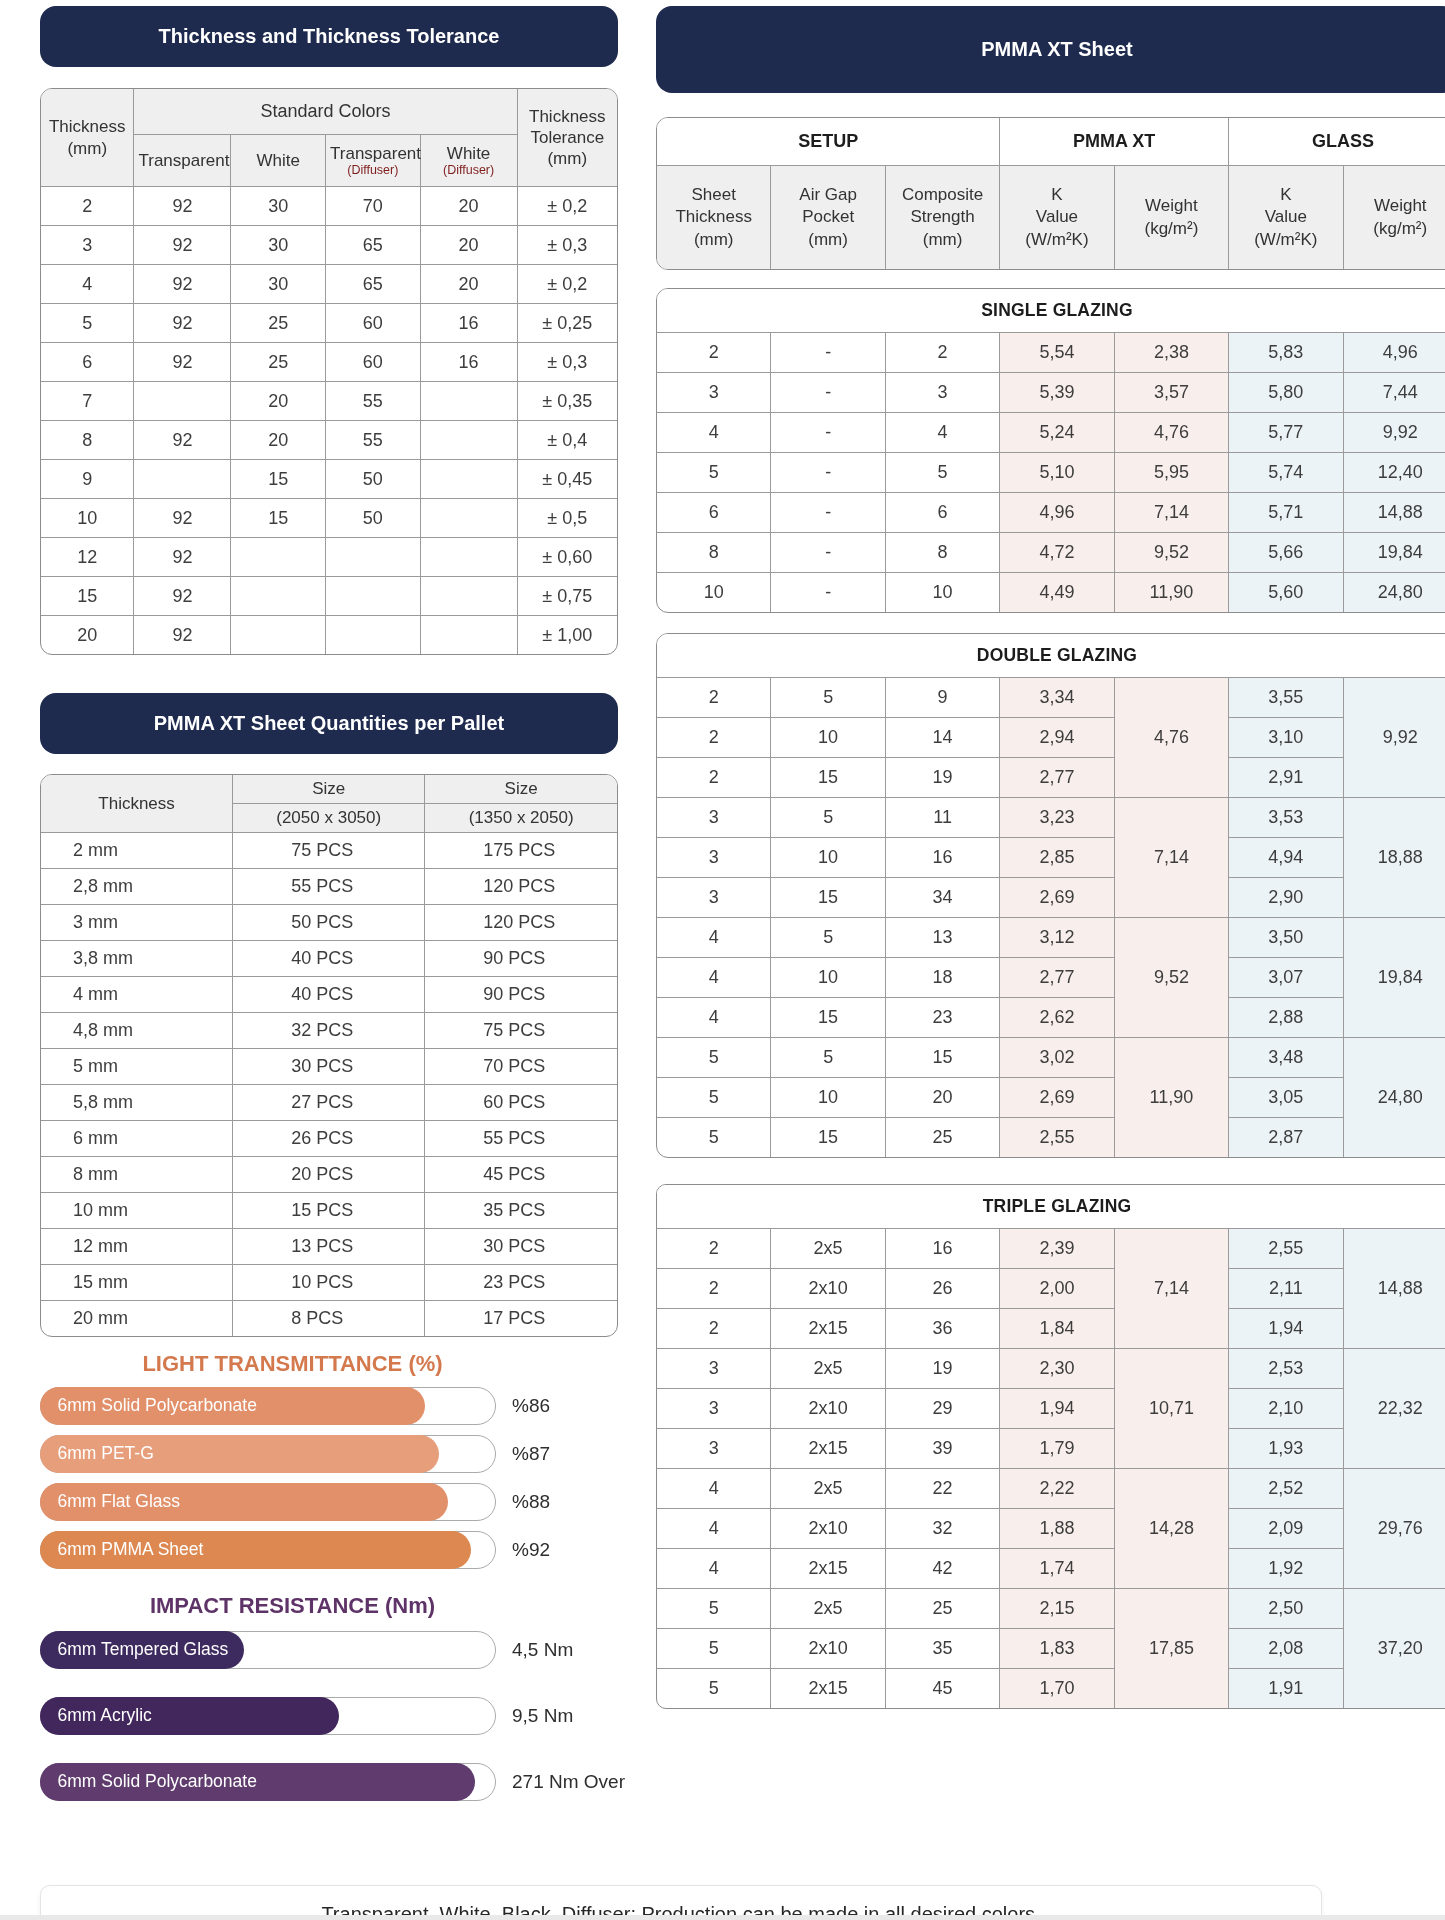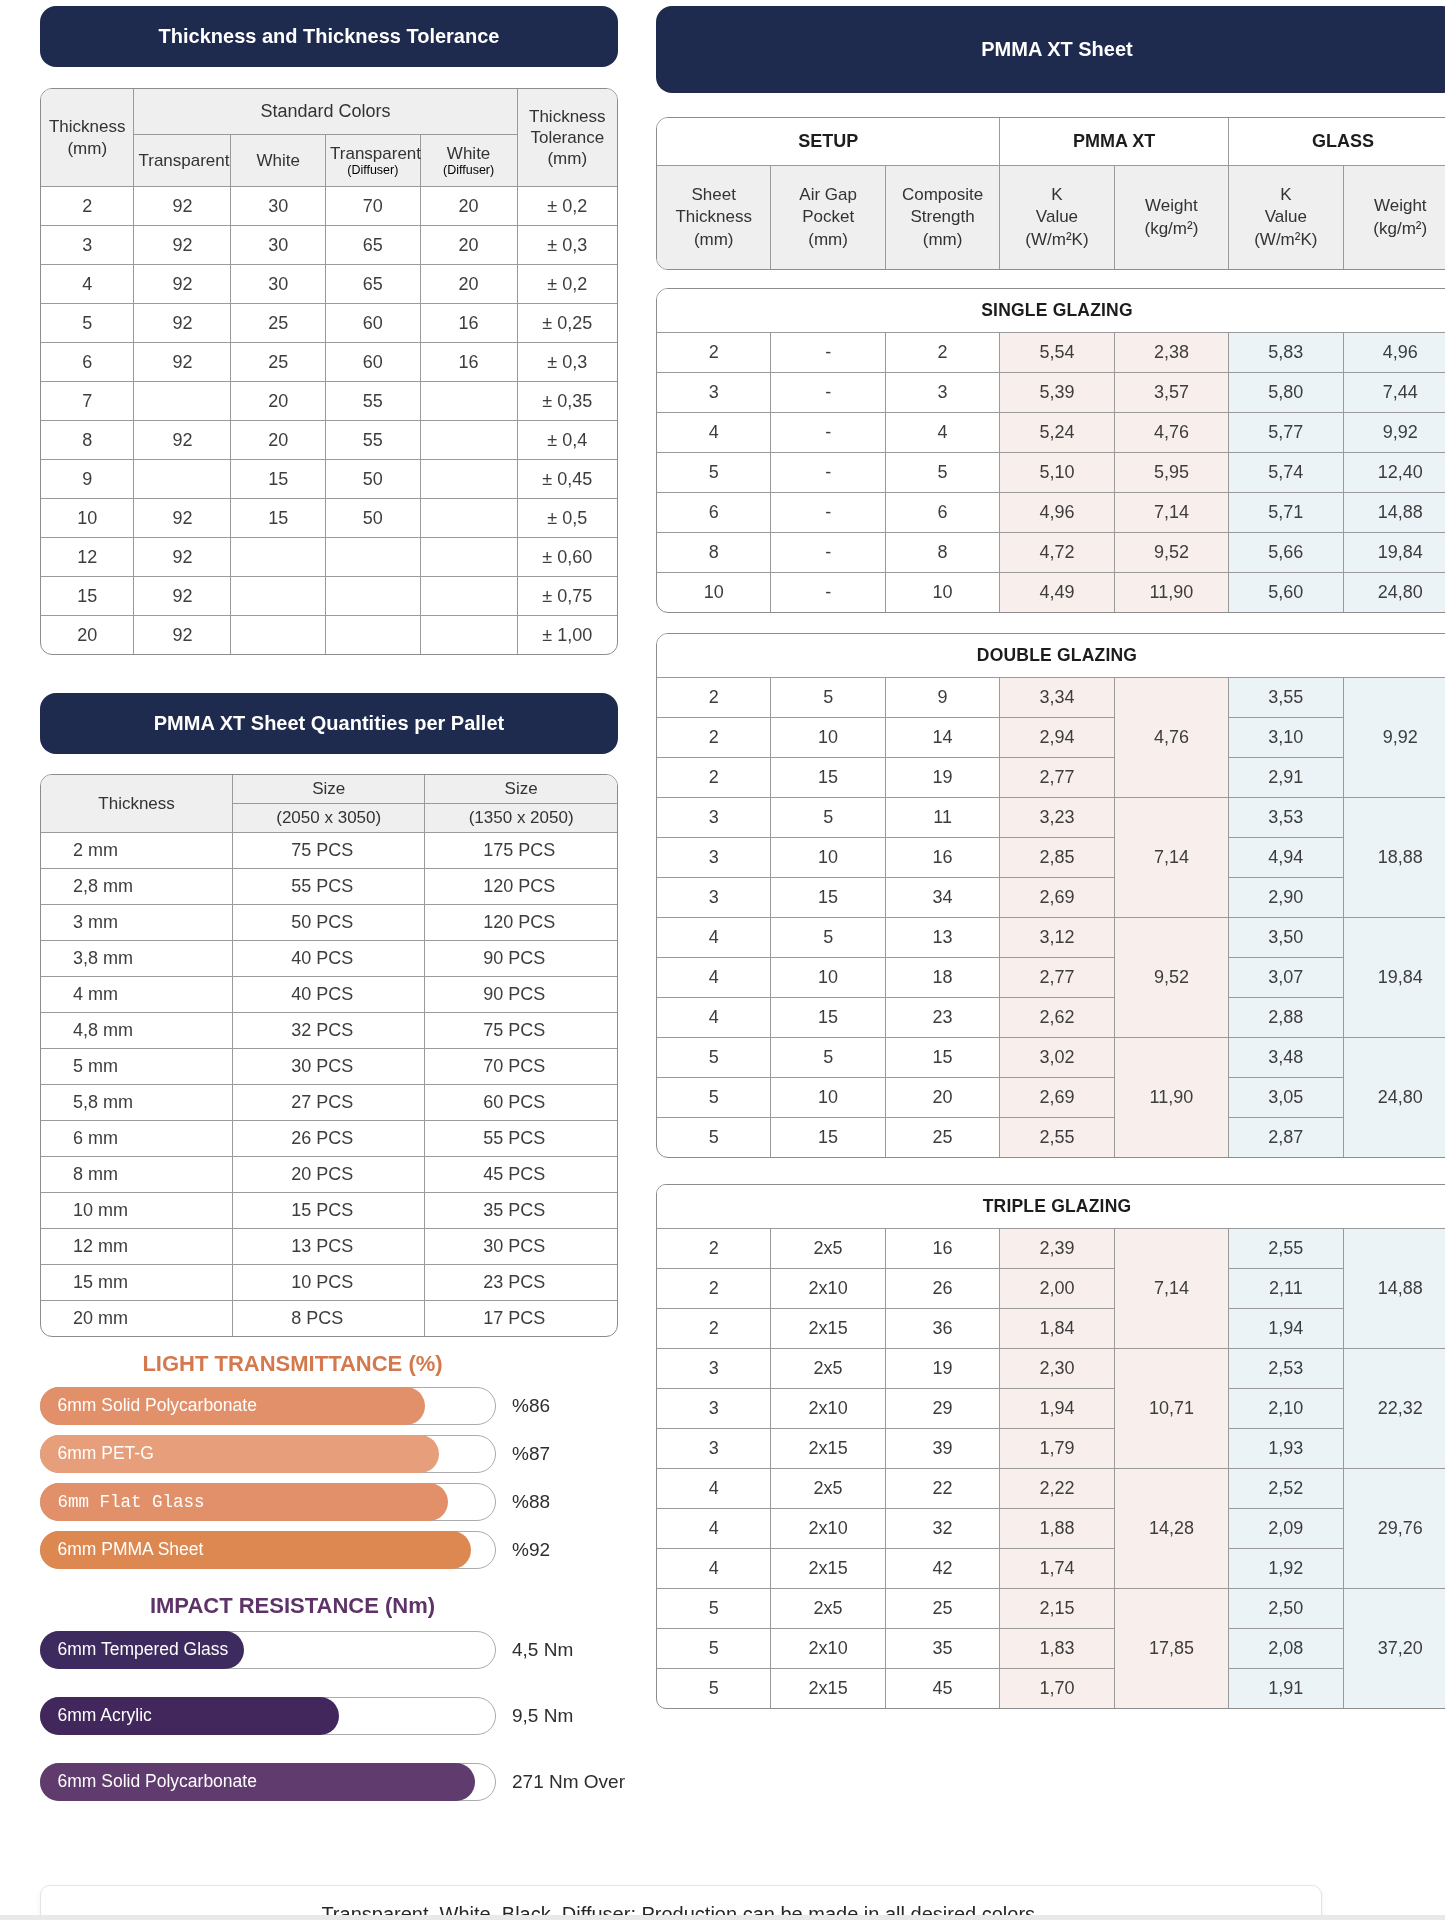--- a/index.html
+++ b/index.html
@@ -30,21 +30,21 @@
   .tbl-wrap table{
     border-collapse:collapse;table-layout:fixed;
     width:calc(100% + 2px);margin:-1px;
   }
   .tbl-wrap th,.tbl-wrap td{
     border:1px solid #9a9a9a;text-align:center;vertical-align:middle;
     font-size:18px;color:#3d3d3d;padding:2px 4px;box-sizing:border-box;
   }
   .tbl-wrap th{background:#EFEFEF;font-weight:normal;font-size:17px;color:#333;}
   .pre{white-space:pre-line;line-height:1.25;}
-  .small-note{display:block;font-size:12.5px;color:#000000;line-height:1.1;}
+  .small-note{display:block;font-size:12.5px;color:#7f1d1d;line-height:1.1;}
 
   
   .tol-table td{height:39px;}
   .tol-table .grp{height:46px;font-size:18px;}
   .tol-table .sub{height:52px;}
 
   
   .pal-table td{height:36px;text-align:left;}
   .pal-table td.c1{padding-left:32px;}
   .pal-table td.c2,.pal-table td.c3{padding-left:58px;}
@@ -350,21 +350,21 @@
         <div class="bar-row">
           <div class="bar-track">
             <div class="bar-fill" style="width: 88%; background: rgb(231, 158, 123);">
               <span class="bar-label">6mm PET-G</span>
             </div>
           </div>
           <span class="bar-value">%87</span>
         </div>
         <div class="bar-row">
           <div class="bar-track">
-            <div class="bar-fill" style="width: 90%; background: rgb(226, 144, 106); font-family: Liberation Mono, monospace;">
+            <div class="bar-fill" style="width: 90%; background: rgb(226, 144, 106);">
               <span class="bar-label">6mm Flat Glass</span>
             </div>
           </div>
           <span class="bar-value">%88</span>
         </div>
         <div class="bar-row">
           <div class="bar-track">
             <div class="bar-fill" style="width: 95%; background: rgb(220, 136, 80);">
               <span class="bar-label">6mm PMMA Sheet</span>
             </div>

